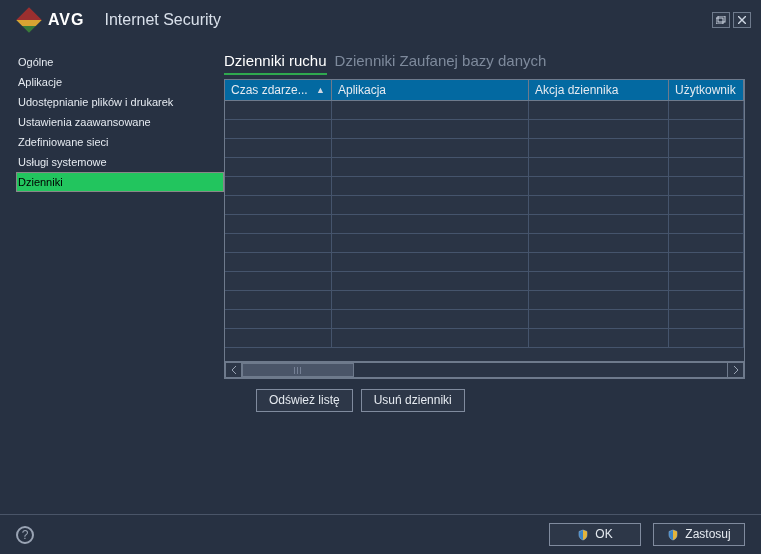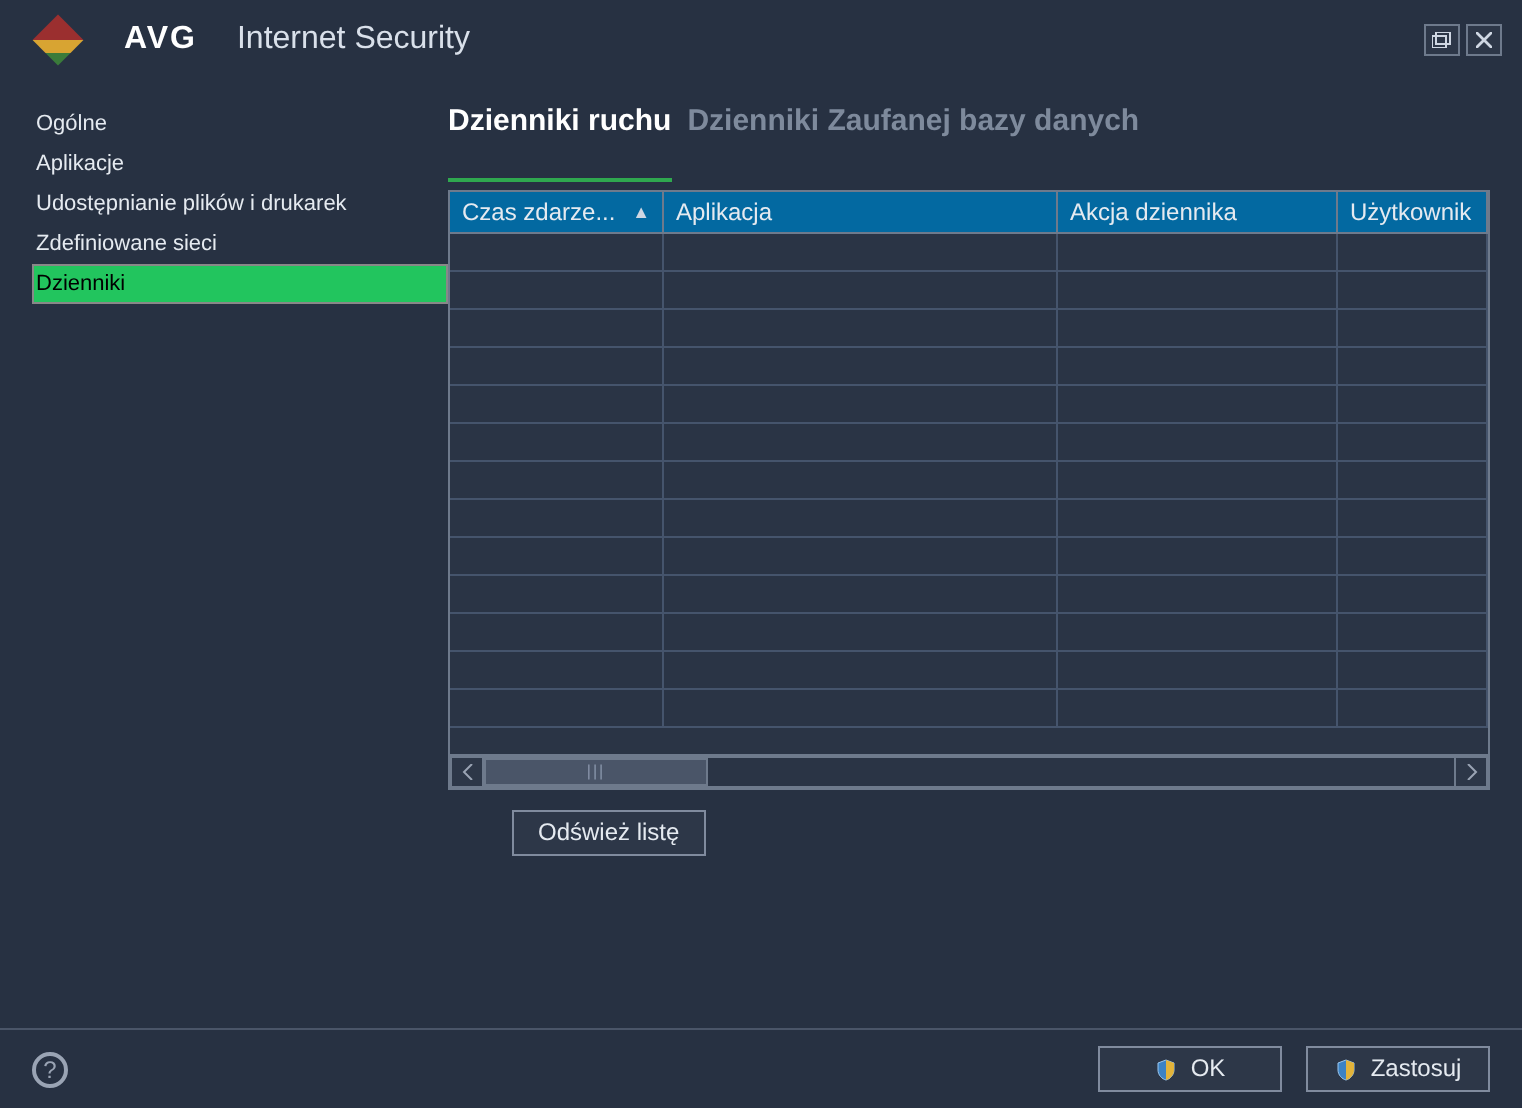--- a/index.html
+++ b/index.html
@@ -8,21 +8,21 @@
     background: #273142;
     font-family: "Segoe UI", Tahoma, sans-serif;
     font-size: 12px; color: #e5eaf0;
     overflow: hidden; position: relative;
   }
   
   .titlebar {
     display: flex; align-items: center; height: 40px;
     padding: 0 10px 0 20px;
   }
-  .logo { display: flex; align-items: center; gap: 20px; }
+  .logo { display: flex; align-items: center; gap: 6px; }
   .logo .square {
     width: 18px; height: 18px;
     background: linear-gradient(135deg,#9b2f2f 0 50%,#d8a432 0 75%,#3a7b3a 0 100%);
     transform: rotate(45deg);
   }
   .logo-text { font-weight: bold; font-size: 16px; letter-spacing: 1px; margin-left: 4px; color:#fff;}
   .app-title { font-size: 16px; font-weight: 300; margin-left: 20px; color:#d9e0ea;}
   .win-ctrls { margin-left: auto; display: flex; }
   .win-btn {
     width: 18px; height: 16px; border:1px solid #6e7a8c;
@@ -48,21 +48,21 @@
     background:#22c55e; color:#000; border:1px solid #888; padding:1px 1px;
   }
   .main {
     flex:1; min-width:0; display:flex; flex-direction:column;
   }
   .warning {
     color:#cc2a2a; font-weight:bold; font-size:12px;
     line-height:16px; margin-bottom:12px;
   }
   .tabs { display:flex; gap:8px; align-items:baseline; margin-bottom:4px;}
-  .tab { font-size:15px; padding-bottom:20px; cursor:pointer;font-weight:bold;}
+  .tab { font-size:15px; padding-bottom:4px; cursor:pointer;}
   .tab.active { color:#fff; border-bottom:2px solid #2fa84f;}
   .tab.inactive { color:#7e8a9c; }
   .table-wrap {
     border:1px solid #6e7a8c;
     height: 300px;
     position:relative; background:#2a3445;
     display:flex; flex-direction:column;
   }
   .thead { display:flex; background:#0369a1; flex:none;}
   .thead .cell {
@@ -130,21 +130,23 @@
     </div>
   </div>
 </div>
 
 <div class="content">
 
   <div class="sidebar">
     <div class="side-item">Ogólne</div>
     <div class="side-item">Aplikacje</div>
     <div class="side-item">Udostępnianie plików i drukarek</div>
+    <div class="side-item">Ustawienia zaawansowane</div>
     <div class="side-item">Zdefiniowane sieci</div>
+    <div class="side-item">Usługi systemowe</div>
     <div class="side-item selected">Dzienniki</div>
   </div>
 
   <div class="main">
 
     <div class="tabs">
       <div class="tab active">Dzienniki ruchu</div>
       <div class="tab inactive">Dzienniki Zaufanej bazy danych</div>
     </div>
 
@@ -250,20 +252,21 @@
         <div class="hs-btn">
           <svg width="6" height="8" viewBox="0 0 6 8">
               <path d="M1 0 L5 4 L1 8" fill="none" stroke="#9aa4b4"></path>
             </svg>
         </div>
       </div>
     </div>
 
     <div class="table-btns">
       <div class="btn">Odśwież listę</div>
+      <div class="btn">Usuń dzienniki</div>
     </div>
   </div>
 </div>
 
 <div class="footer">
   <div class="help-icon">?</div>
   <div class="footer-btns">
     <div class="btn">
       <span class="shield-ico">
         <svg width="12" height="12" viewBox="0 0 12 12">

